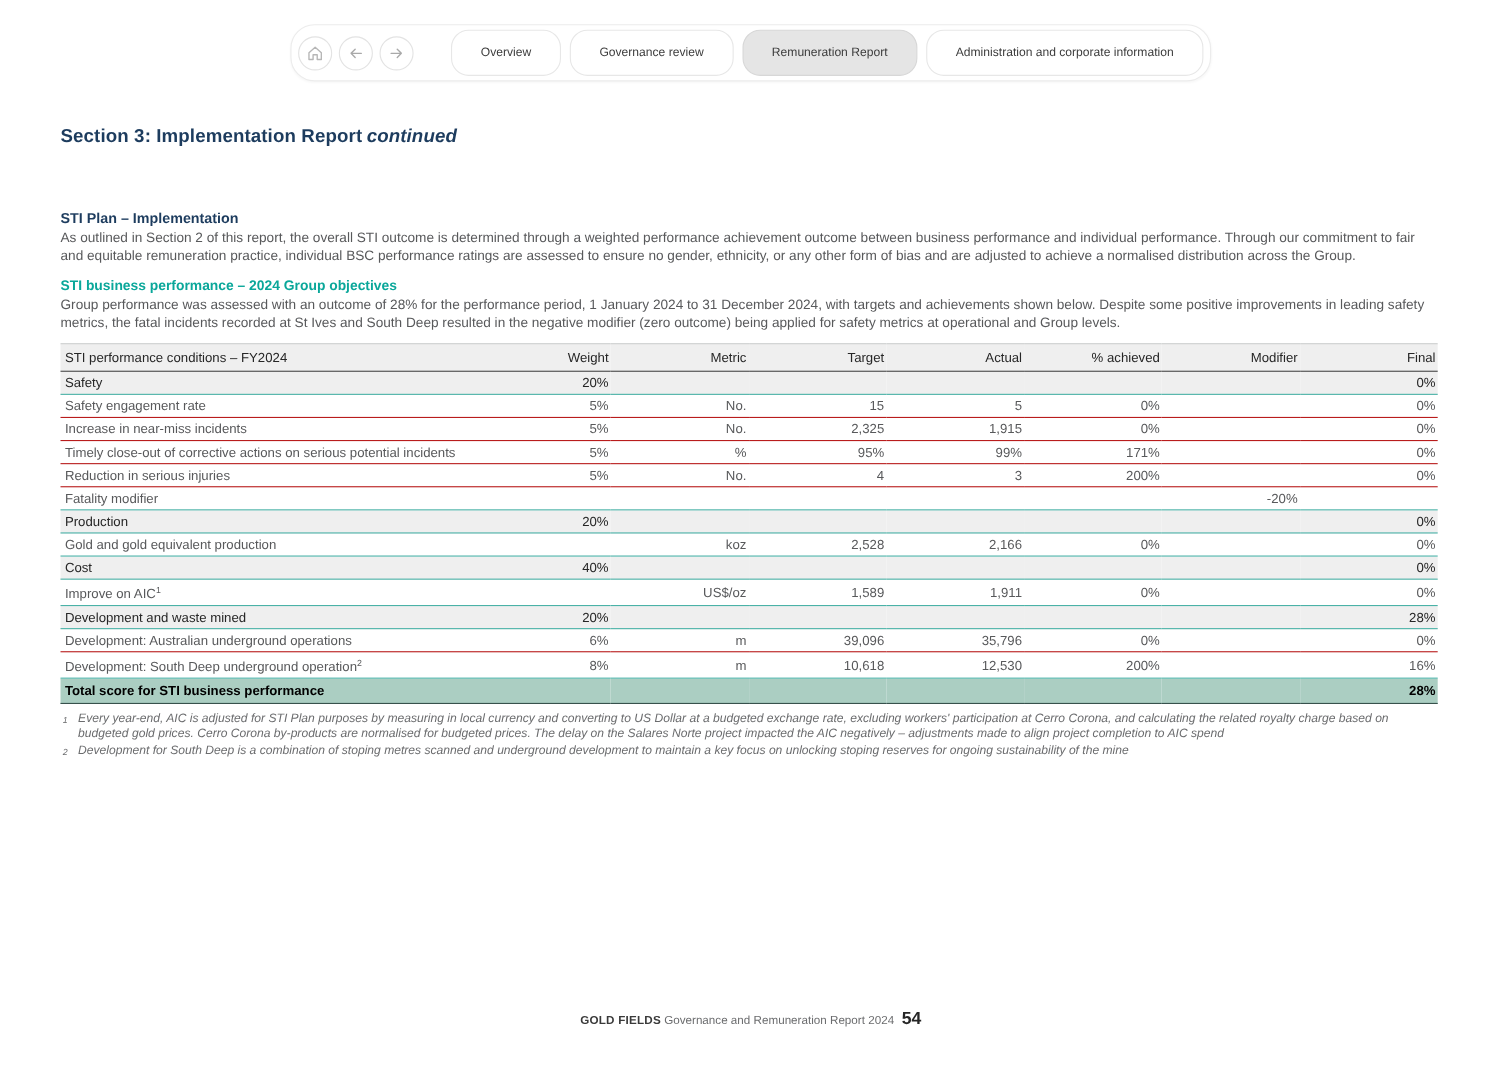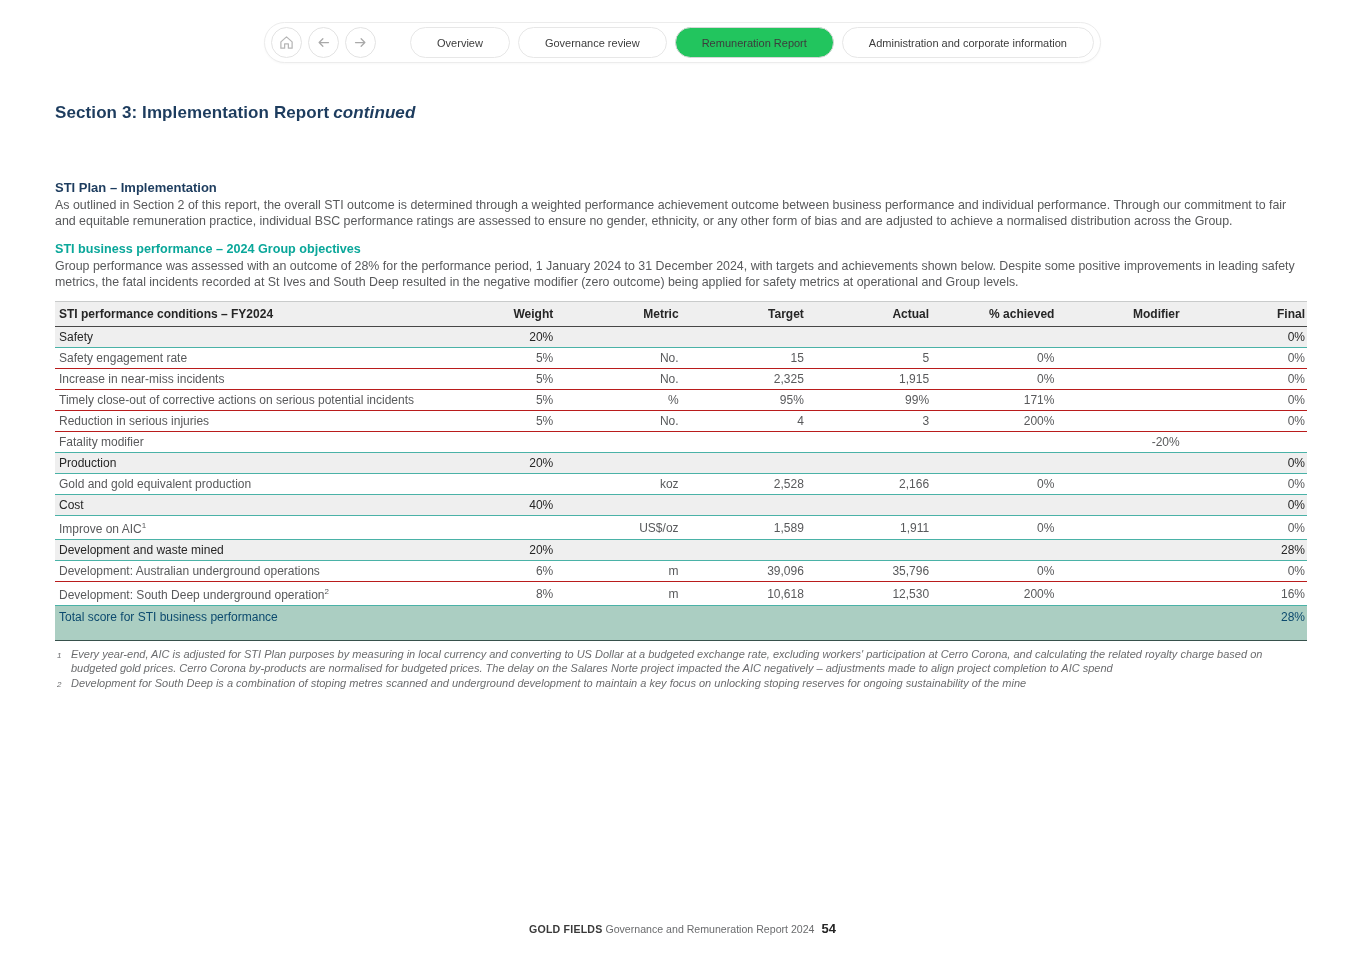--- a/index.html
+++ b/index.html
@@ -9,61 +9,61 @@
   
   .navwrap { display:flex; justify-content:center; padding-top:22px; }
   .navbar { display:flex; align-items:center; gap:6px; background:#fff;
     border:1px solid #ececec; border-radius:22px; padding:4px 6px;
     box-shadow:0 1px 2px rgba(0,0,0,0.03); }
   .navcircle { width:31px; height:31px; border-radius:50%; background:#fff;
     border:1px solid #e3e3e3; display:flex; align-items:center; justify-content:center;
     cursor:pointer; }
   .navcircle svg { display:block; }
   .tabs { display:flex; align-items:center; gap:8px; margin-left:28px; }
-  .tab { height:31px; border-radius:16px; border:1px solid #e7e7e7; background:#fff;
+  .tab { height:42px; border-radius:16px; border:1px solid #e7e7e7; background:#fff;
     font-family:"Liberation Sans", sans-serif; font-size:11px; color:#3c3c3c;
     padding:0 26px; cursor:pointer; white-space:nowrap; }
-  .tab.active { background:#22c55e; border-color:#d7d7d7; font-weight:400; }
+  .tab.active { background:#e5e5e5; border-color:#d7d7d7; font-weight:400; }
 
   
   .content { padding:0 58px 0 55px; }
   h1 { margin-top:40px; font-size:17px; font-weight:bold; color:#1d3c5e; letter-spacing:0.1px; }
   h1 .cont { font-style:italic; font-weight:600; margin-left:4px; }
 
   .subhead-navy { margin-top:57px; font-size:13px; font-weight:bold; color:#1d3c5e; }
   .para { margin-top:3px; font-size:12.4px; line-height:15.6px; color:#58595b; }
   .subhead-teal { margin-top:13px; font-size:12.6px; font-weight:bold; color:#0aa79a; }
 
   
   table { width:100%; border-collapse:collapse; margin-top:11px; table-layout:fixed; font-size:12px; }
   col.c-label { width:375px; }
   col.c-num { width:auto; }
   thead th { background:#efefef; border-top:1px solid #c9cbcb; border-bottom:1px solid #474747;
-    font-size:12px; font-weight:bold; color:#262626; padding:5px 0; }
+    font-size:12px; font-weight:normal; color:#262626; padding:5px 0; }
   th.col-label, td.col-label { text-align:left; padding-left:4px; padding-right:10px; }
   th.col-num, td.col-num { text-align:right; padding-right:2px; }
   tbody td { padding-top:3px; padding-bottom:3px; line-height:14px; vertical-align:middle; color:#58595b; }
   tr.b-light td { border-bottom:1px solid #b91c1c; }
   tr.b-teal  td { border-bottom:1px solid #4ab2a7; }
   tr.b-end   td { border-bottom:1px solid #37514c; }
   tr.row-section td { background:#efefef; font-weight:normal; color:#262626; }
-  tr.row-total   td { background:#abcec2; font-weight:normal; color:#0c4a6e; padding-top:4px; padding-bottom:16px; }
+  tr.row-total   td { background:#abcec2; font-weight:bold; color:#000000; padding-top:4px; padding-bottom:4px; }
   td sup, .footnote sup { font-size:8px; }
 
   
   .footnotes { margin-top:7px; }
   .footnote { position:relative; padding-left:16px; font-style:italic; font-size:11px;
     line-height:13.8px; color:#6b6c6e; margin-top:1px; }
   .footnote sup { position:absolute; left:2px; top:1px; font-style:italic; }
 
   
   .footer { position:absolute; left:0; right:0; bottom:32px; text-align:center;
     font-size:10.6px; color:#6b6c6e; }
   .footer .brand { font-weight:bold; color:#3a3a3a; letter-spacing:0.2px; }
-  .footer .pageno { font-weight:bold; color:#262626; font-size:13px; margin-left:4px; }
+  .footer .pageno { font-weight:bold; color:#262626; font-size:16px; margin-left:4px; }
 </style>
 </head>
 <body>
 
 <div class="navwrap">
   <div class="navbar">
     <div class="navcircle">
       <span>
         <svg width="15" height="15" viewBox="0 0 24 24" fill="none" stroke="#b6b6b6" stroke-width="2" stroke-linejoin="round" stroke-linecap="round">
           <path d="M3 11 L12 3 L21 11 V21 H15 V14 H9 V21 H3 Z"></path>

